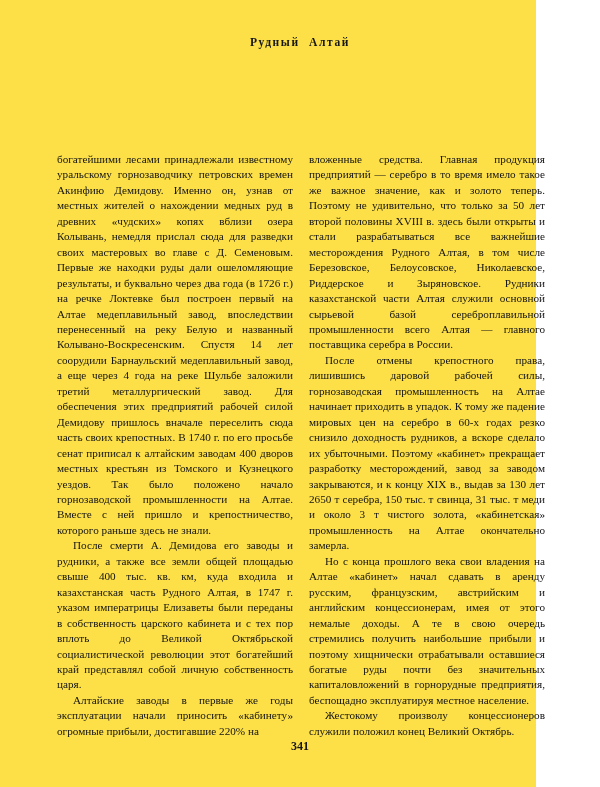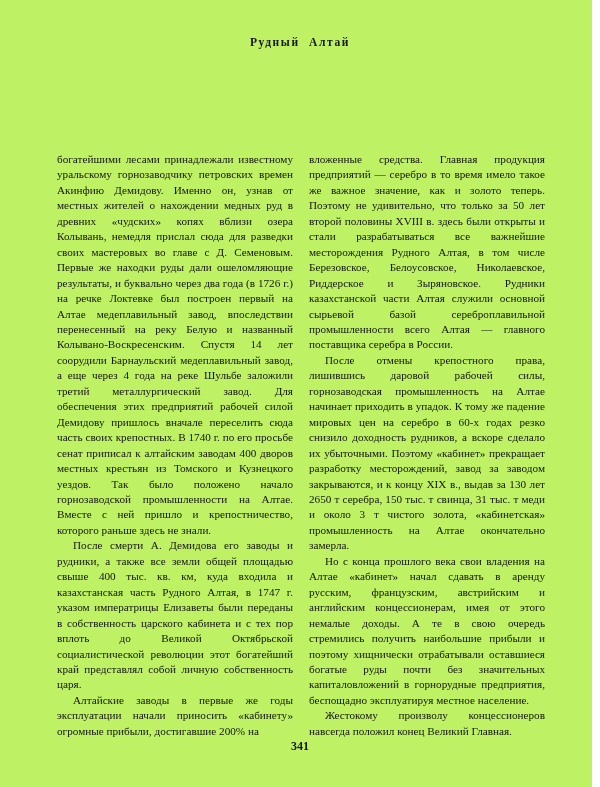--- a/index.html
+++ b/index.html
@@ -13,23 +13,23 @@
     font-family: "Liberation Serif", "DejaVu Serif", serif;
     color: #1a1a1a;
     position: relative;
     overflow: hidden;
   }
 
   .page {
     position: absolute;
     left: 0;
     top: 0;
-    width: 592px;
+    width: 536px;
     height: 787px;
-    background: #bef264;
+    background: #fde047;
     text-decoration: underline;
   }
 
   
   .running-header {
     position: absolute;
     left: 0;
     top: 36px;
     width: 600px;
     text-align: center;
@@ -88,27 +88,27 @@
 
 <div class="page">
 
   <div class="running-header">Рудный Алтай</div>
 
   <div class="columns">
 
     <div class="col">
       <p class="cont">богатейшими лесами принадлежали известному уральскому горнозаводчику петровских времен Акинфию Демидову. Именно он, узнав от местных жителей о нахождении медных руд в древних «чудских» копях вблизи озера Колывань, немедля прислал сюда для разведки своих мастеровых во главе с Д. Семеновым. Первые же находки руды дали ошеломляющие результаты, и буквально через два года (в 1726 г.) на речке Локтевке был построен первый на Алтае медеплавильный завод, впоследствии перенесенный на реку Белую и названный Колывано-Воскресенским. Спустя 14 лет соорудили Барнаульский медеплавильный завод, а еще через 4 года на реке Шульбе заложили третий металлургический завод. Для обеспечения этих предприятий рабочей силой Демидову пришлось вначале переселить сюда часть своих крепостных. В 1740 г. по его просьбе сенат приписал к алтайским заводам 400 дворов местных крестьян из Томского и Кузнецкого уездов. Так было положено начало горнозаводской промышленности на Алтае. Вместе с ней пришло и крепостничество, которого раньше здесь не знали.</p>
       <p>После смерти А. Демидова его заводы и рудники, а также все земли общей площадью свыше 400 тыс. кв. км, куда входила и казахстанская часть Рудного Алтая, в 1747 г. указом императрицы Елизаветы были переданы в собственность царского кабинета и с тех пор вплоть до Великой Октябрьской социалистической революции этот богатейший край представлял собой личную собственность царя.</p>
-      <p>Алтайские заводы в первые же годы эксплуатации начали приносить «кабинету» огромные прибыли, достигавшие 200% на</p>
+      <p>Алтайские заводы в первые же годы эксплуатации начали приносить «кабинету» огромные прибыли, достигавшие 220% на</p>
     </div>
 
     <div class="col">
       <p class="cont">вложенные средства. Главная продукция предприятий — серебро в то время имело такое же важное значение, как и золото теперь. Поэтому не удивительно, что только за 50 лет второй половины XVIII в. здесь были открыты и стали разрабатываться все важнейшие месторождения Рудного Алтая, в том числе Березовское, Белоусовское, Николаевское, Риддерское и Зыряновское. Рудники казахстанской части Алтая служили основной сырьевой базой сереброплавильной промышленности всего Алтая — главного поставщика серебра в России.</p>
       <p>После отмены крепостного права, лишившись даровой рабочей силы, горнозаводская промышленность на Алтае начинает приходить в упадок. К тому же падение мировых цен на серебро в 60-х годах резко снизило доходность рудников, а вскоре сделало их убыточными. Поэтому «кабинет» прекращает разработку месторождений, завод за заводом закрываются, и к концу XIX в., выдав за 130 лет 2650 т серебра, 150 тыс. т свинца, 31 тыс. т меди и около 3 т чистого золота, «кабинетская» промышленность на Алтае окончательно замерла.</p>
       <p>Но с конца прошлого века свои владения на Алтае «кабинет» начал сдавать в аренду русским, французским, австрийским и английским концессионерам, имея от этого немалые доходы. А те в свою очередь стремились получить наибольшие прибыли и поэтому хищнически отрабатывали оставшиеся богатые руды почти без значительных капиталовложений в горнорудные предприятия, беспощадно эксплуатируя местное население.</p>
-      <p>Жестокому произволу концессионеров навсегда положил конец Великий Главная.</p>
+      <p>Жестокому произволу концессионеров служили положил конец Великий Октябрь.</p>
     </div>
 
   </div>
 
   <div class="folio">341</div>
 
 </div>
 
 </body></html>

